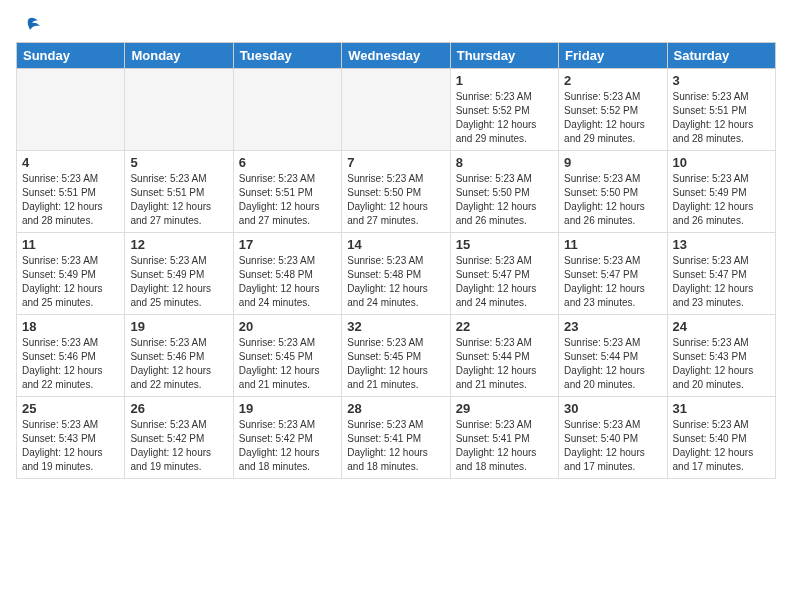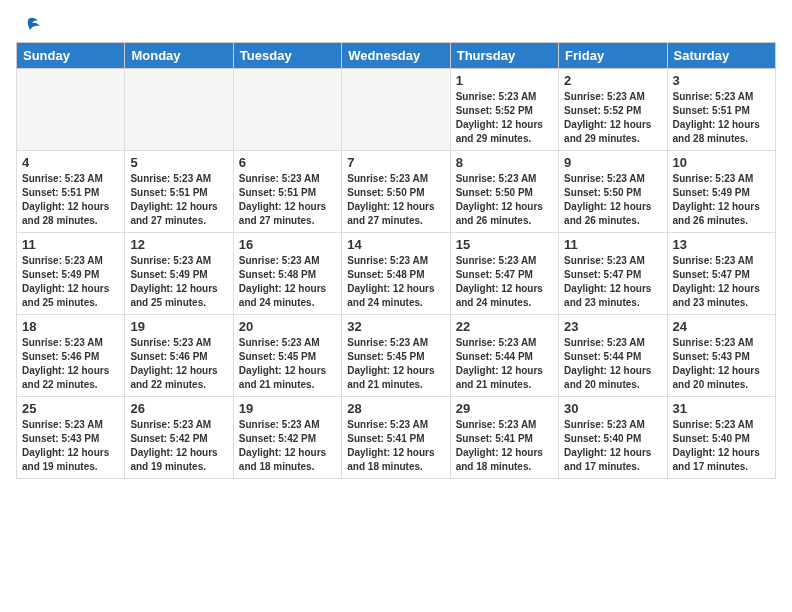--- a/index.html
+++ b/index.html
@@ -64,21 +64,20 @@
     .day-number {
       font-weight: bold;
       font-size: 13px;
       margin-bottom: 2px;
       display: block;
     }
     .day-info {
       font-size: 10px;
       line-height: 1.4;
       color: #333;
-      font-weight: bold;
     }
     .logo-wrapper {
       display: flex;
       align-items: center;
       gap: 2px;
     }
     .logo-text-general { color: #333; font-weight: bold; font-size: 17px; }
     .logo-text-blue { color: #1a6bb5; font-weight: bold; font-size: 17px; }
   </style>
 </head>
@@ -200,21 +199,21 @@
 and 25 minutes.</div>
         </td>
         <td>
           <span class="day-number">12</span>
           <div class="day-info" style="white-space: pre-line;">Sunrise: 5:23 AM
 Sunset: 5:49 PM
 Daylight: 12 hours
 and 25 minutes.</div>
         </td>
         <td>
-          <span class="day-number">16</span>
+          <span class="day-number">17</span>
           <div class="day-info" style="white-space: pre-line;">Sunrise: 5:23 AM
 Sunset: 5:48 PM
 Daylight: 12 hours
 and 24 minutes.</div>
         </td>
         <td>
           <span class="day-number">14</span>
           <div class="day-info" style="white-space: pre-line;">Sunrise: 5:23 AM
 Sunset: 5:48 PM
 Daylight: 12 hours

